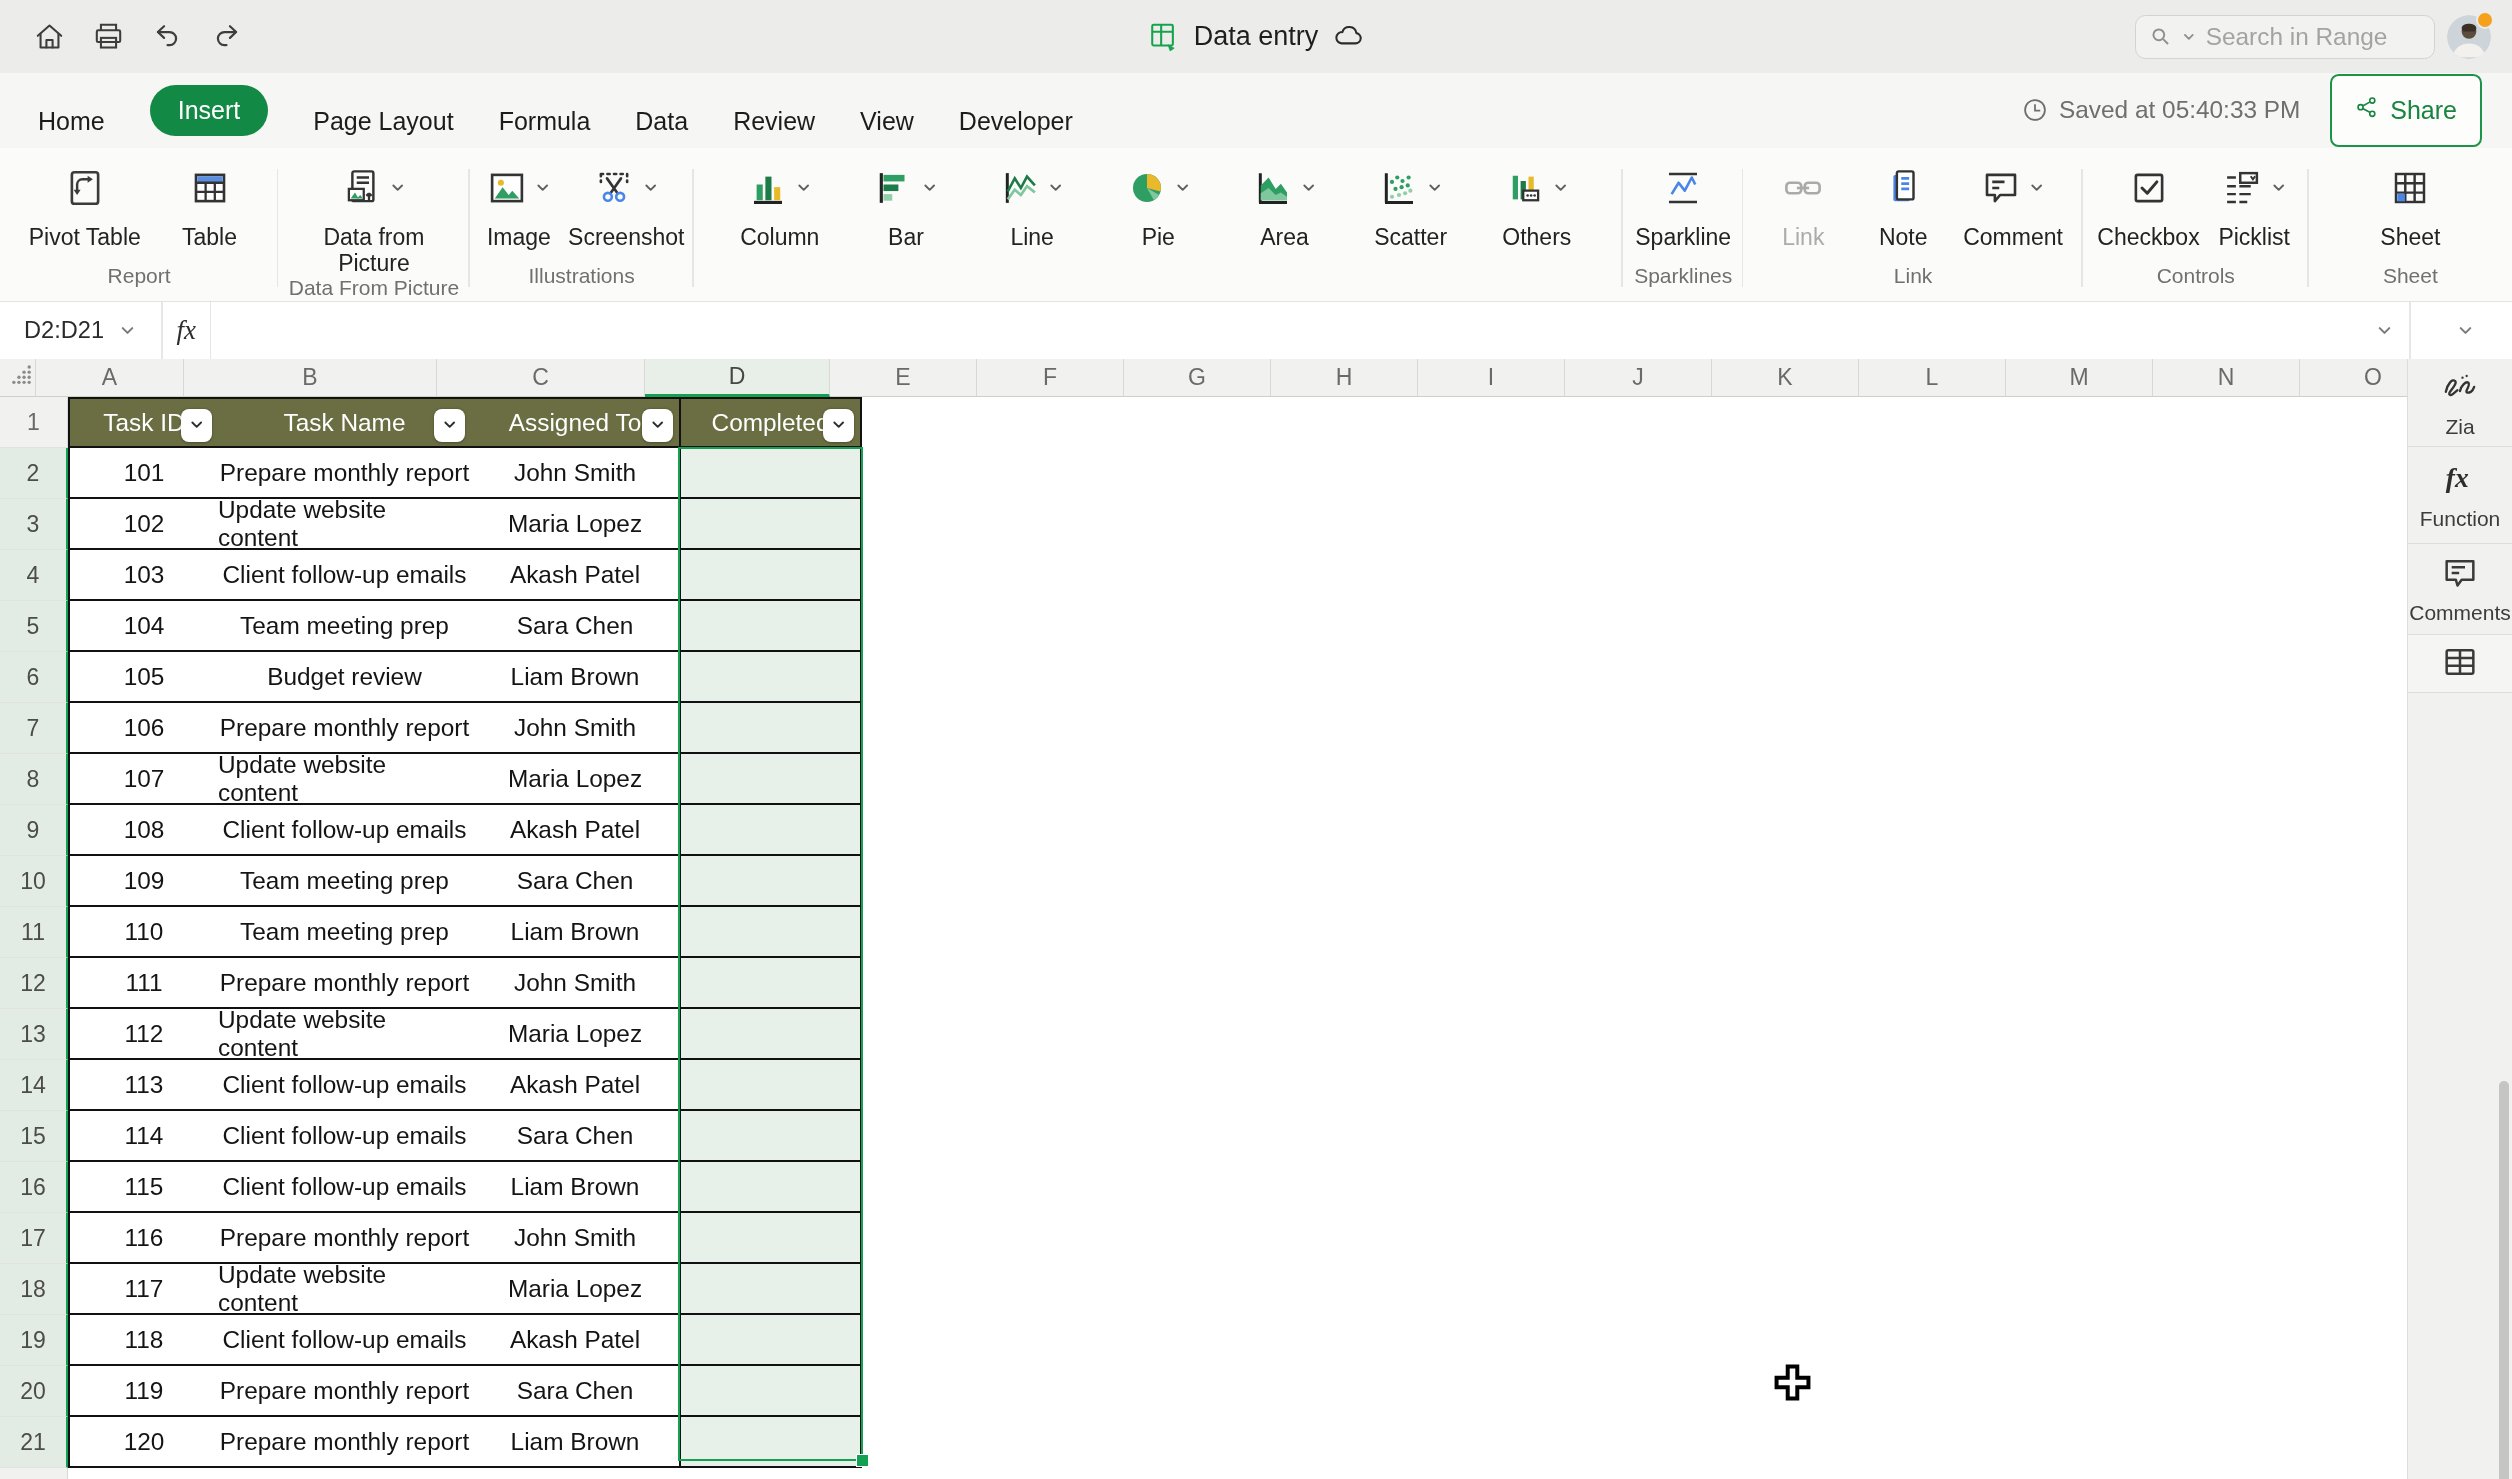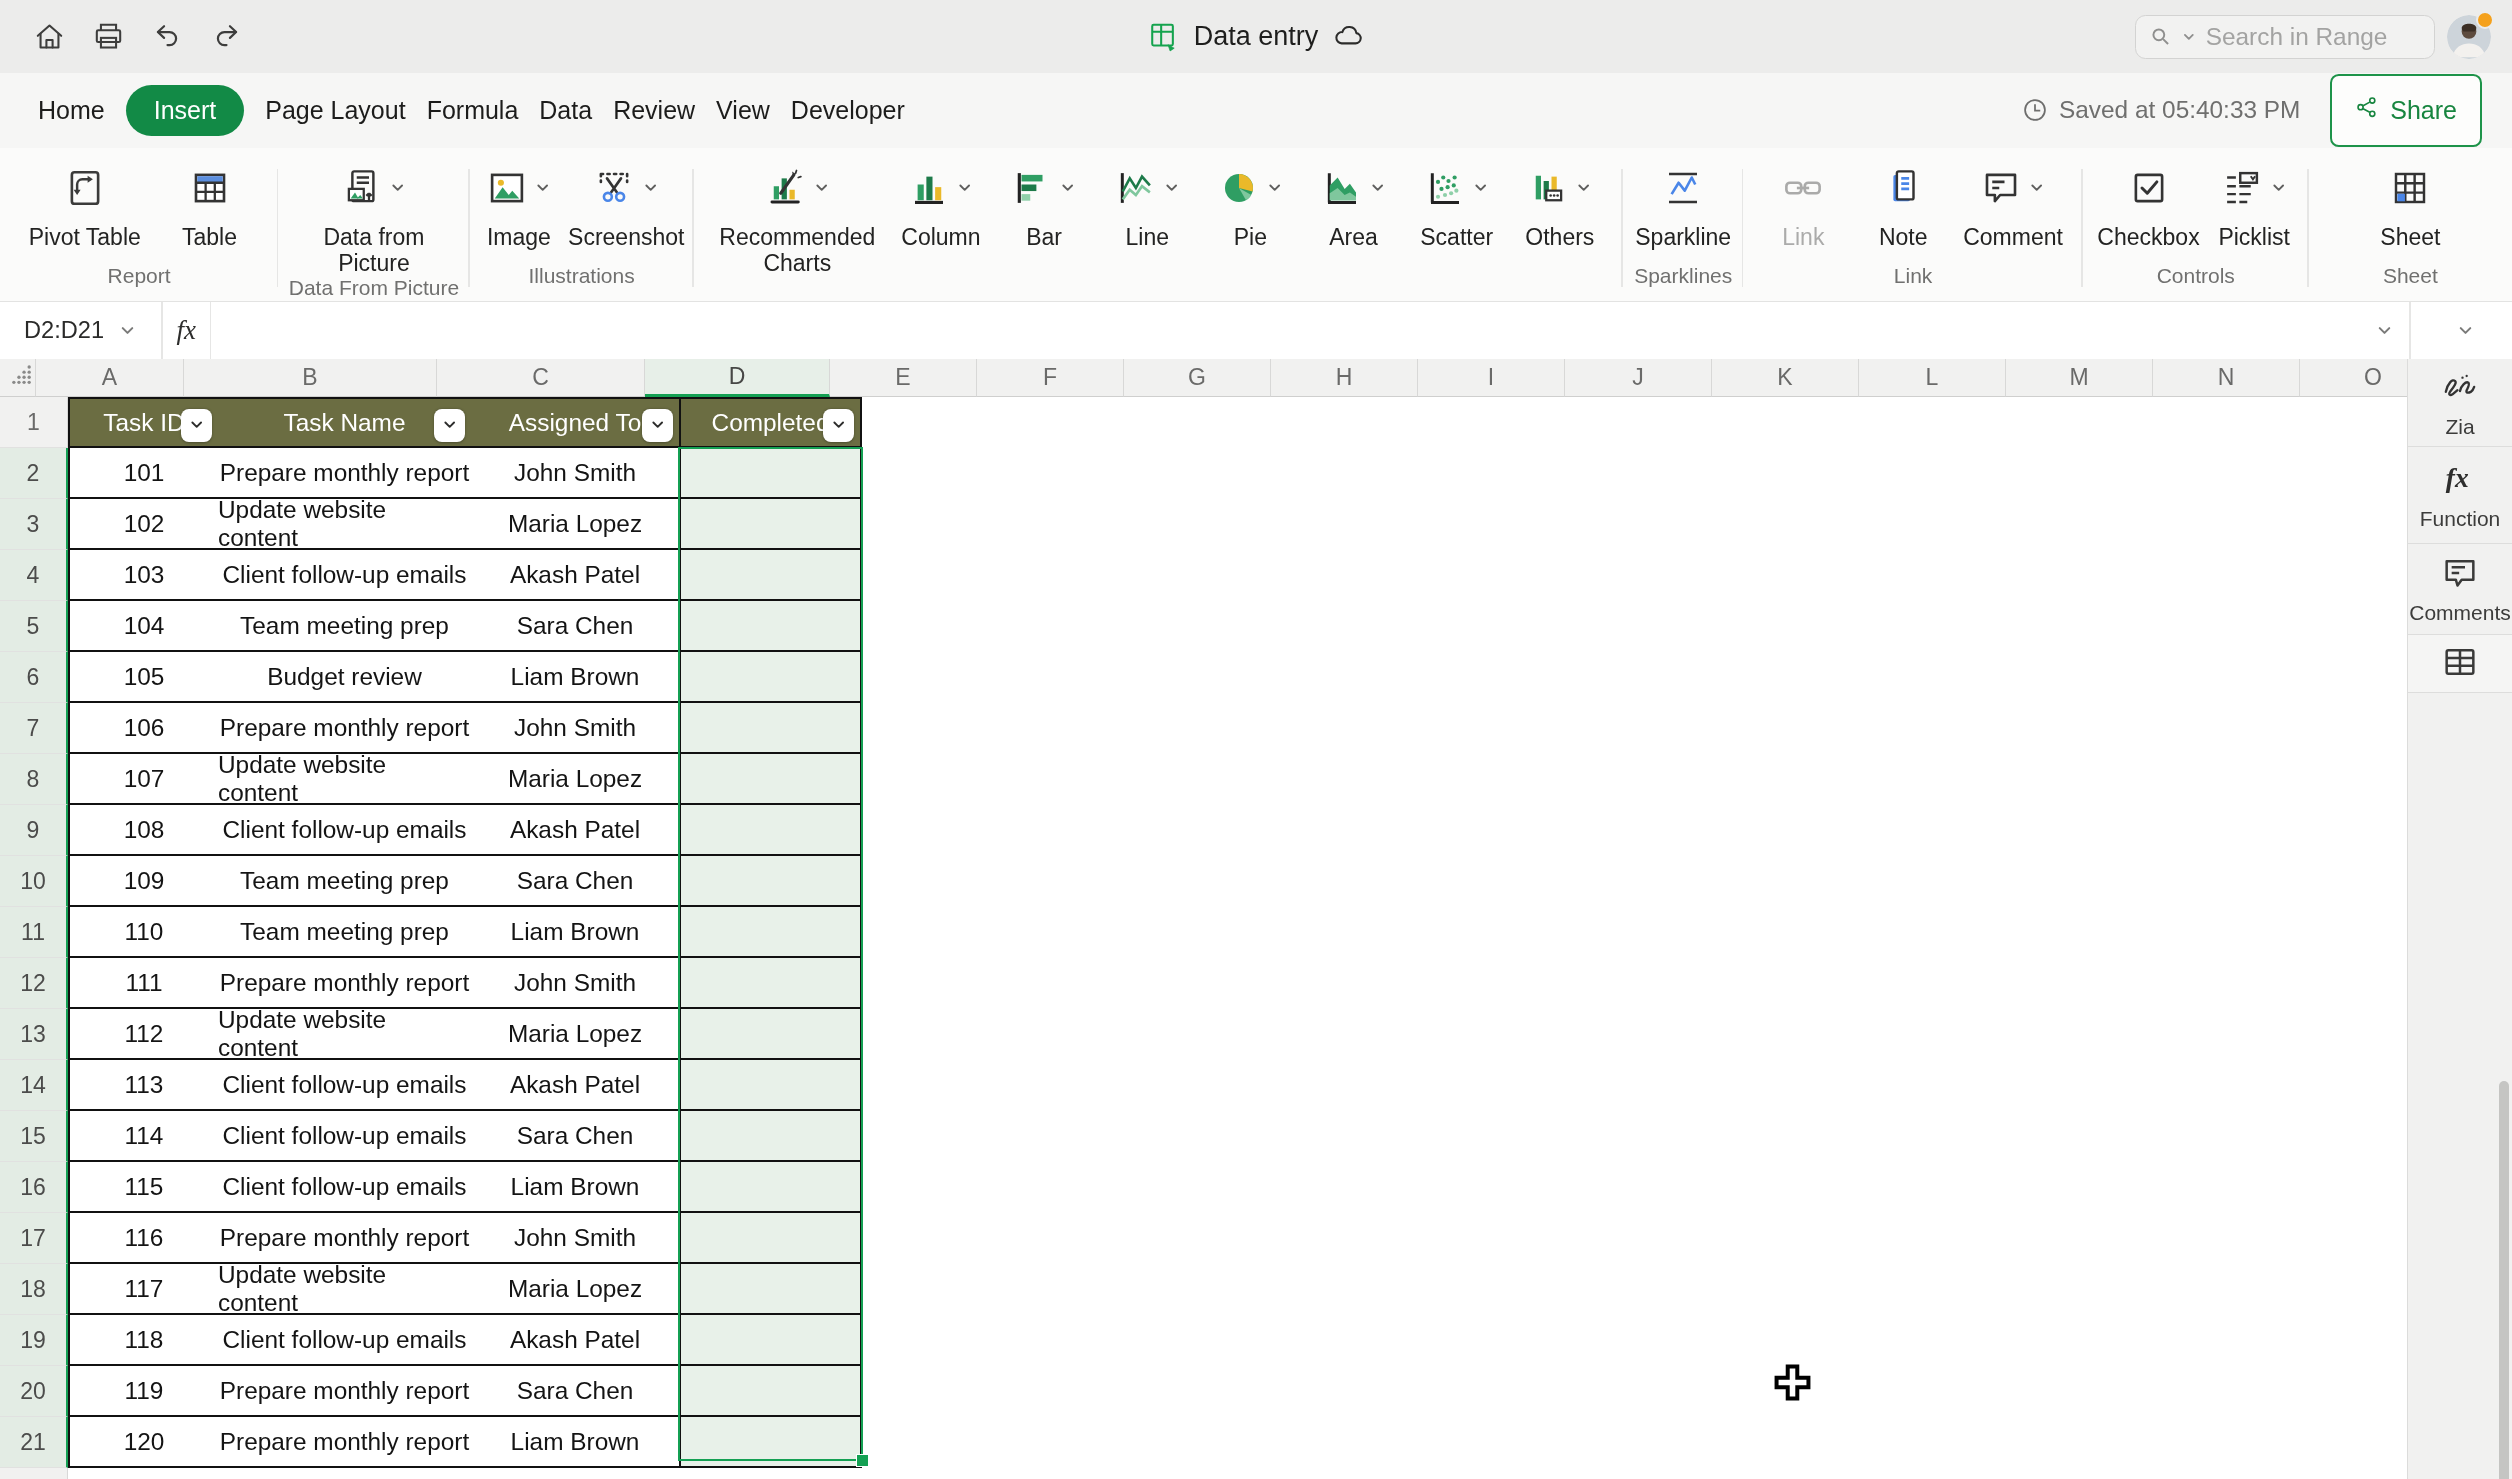--- a/index.html
+++ b/index.html
@@ -20,21 +20,21 @@
              display:flex;align-items:center;gap:7px;padding:0 12.2px;box-sizing:border-box;}
   .searchbox input{border:none;outline:none;background:transparent;font-size:24.4px;color:#3c3c3b;width:209px;
                    font-family:"Liberation Sans","DejaVu Sans",sans-serif;}
   .searchbox input::placeholder{color:#a3a3a2;}
   .avatar{position:relative;width:44px;height:44px;}
   .avatar svg{width:44px;height:44px;border-radius:50%;}
   .presence{position:absolute;right:-2.6px;top:-3.5px;width:14px;height:14px;border-radius:50%;
             background:#f5a11c;border:2.6px solid #ececeb;}
   
   .menubar{top:73px;height:75px;background:#f6f6f5;display:flex;align-items:center;padding:0 30px 0 38px;box-sizing:border-box;}
-  .tabs{display:flex;align-items:center;gap:21px;}
+  .tabs{display:flex;align-items:flex-end;gap:45px;}
   .tab{font-size:25px;color:#1c1c1b;cursor:default;}
   .tab.active{background:var(--accent);color:#fff;padding:11.3px 28px;border-radius:26px;font-weight:500;}
   .mb-right{margin-left:auto;display:flex;align-items:center;gap:30px;}
   .saved{display:flex;align-items:center;gap:10.5px;font-size:24.4px;color:#6f6f6e;}
   .saved .tbicon{width:28px;height:28px;}
   .sharebtn{display:flex;align-items:center;gap:10.5px;border:2.2px solid #1d9349;border-radius:8.7px;
             padding:19px 23px;background:#fdfdfc;color:#17853f;font-size:25px;font-weight:500;}
   .sharebtn svg{width:24.4px;height:24.4px;}
   
   .ribbon{top:148px;height:154px;background:#fbfbfa;border-bottom:1.7px solid #e3e3e2;display:flex;box-sizing:border-box;}
@@ -311,41 +311,20 @@
           </div>
         </div>
         <div class="glabel">Illustrations</div>
       </div>
       <div class="rgroup" style="width: 942px;">
         <div class="ritems">
           <div class="ritem">
             <div class="iconwrap">
               <span class="ricon">
                 <svg viewBox="0 0 48 48">
-                  <path d="M8 40h30" stroke="#222" stroke-width="3.4" stroke-linecap="round" fill="none"></path>
-                  <rect x="10" y="22" width="6" height="15" fill="#2f9e63"></rect>
-                  <rect x="19" y="13" width="6" height="24" fill="#1d7a49"></rect>
-                  <rect x="28" y="26" width="6" height="11" fill="#eab929"></rect>
-                  <path d="M33 9L18 30" stroke="#333" stroke-width="3.6" stroke-linecap="round"></path>
-                  <path d="M31 5l4 3-3 3z" fill="#333"></path>
-                  <path d="M38 12l3-1M35 7l1-3" stroke="#333" stroke-width="2" stroke-linecap="round"></path>
-                </svg>
-              </span>
-              <span class="rchev">
-                <svg viewBox="0 0 24 24" fill="none" stroke="currentColor" stroke-width="2.6" stroke-linecap="round" stroke-linejoin="round">
-                  <path d="M6 9l6 6 6-6"></path>
-                </svg>
-              </span>
-            </div>
-            <div class="rlabel wrap">Recommended Charts</div>
-          </div>
-          <div class="ritem">
-            <div class="iconwrap">
-              <span class="ricon">
-                <svg viewBox="0 0 48 48">
                   <path d="M8 40.5h32" stroke="#222" stroke-width="3.6"></path>
                   <rect x="11" y="20" width="7" height="18" fill="#2f9e63"></rect>
                   <rect x="21" y="11" width="7" height="27" fill="#1d7a49"></rect>
                   <rect x="31" y="23" width="7" height="15" fill="#eab929"></rect>
                 </svg>
               </span>
               <span class="rchev">
                 <svg viewBox="0 0 24 24" fill="none" stroke="currentColor" stroke-width="2.6" stroke-linecap="round" stroke-linejoin="round">
                   <path d="M6 9l6 6 6-6"></path>
                 </svg>

